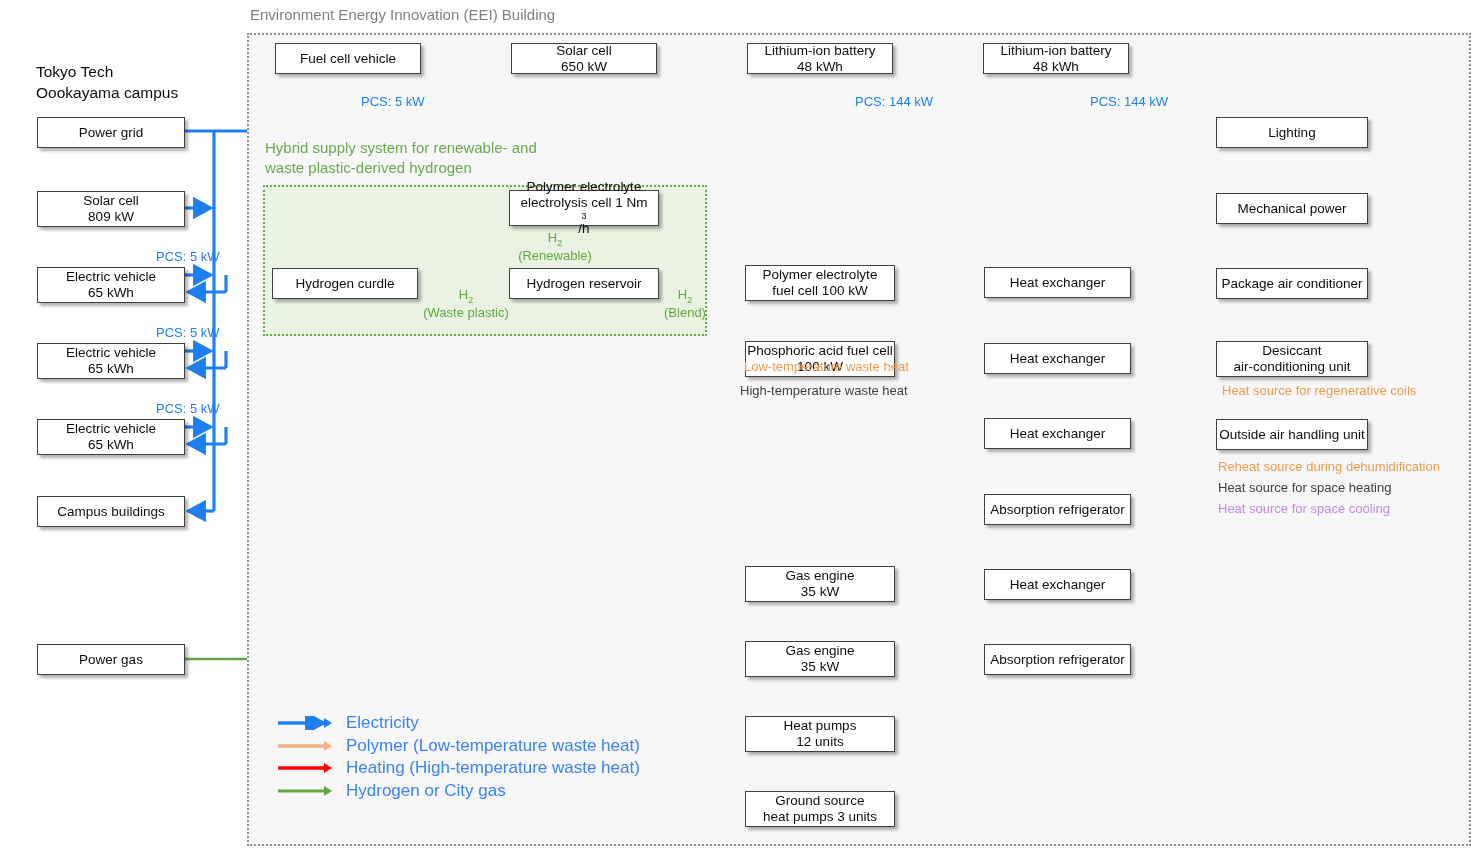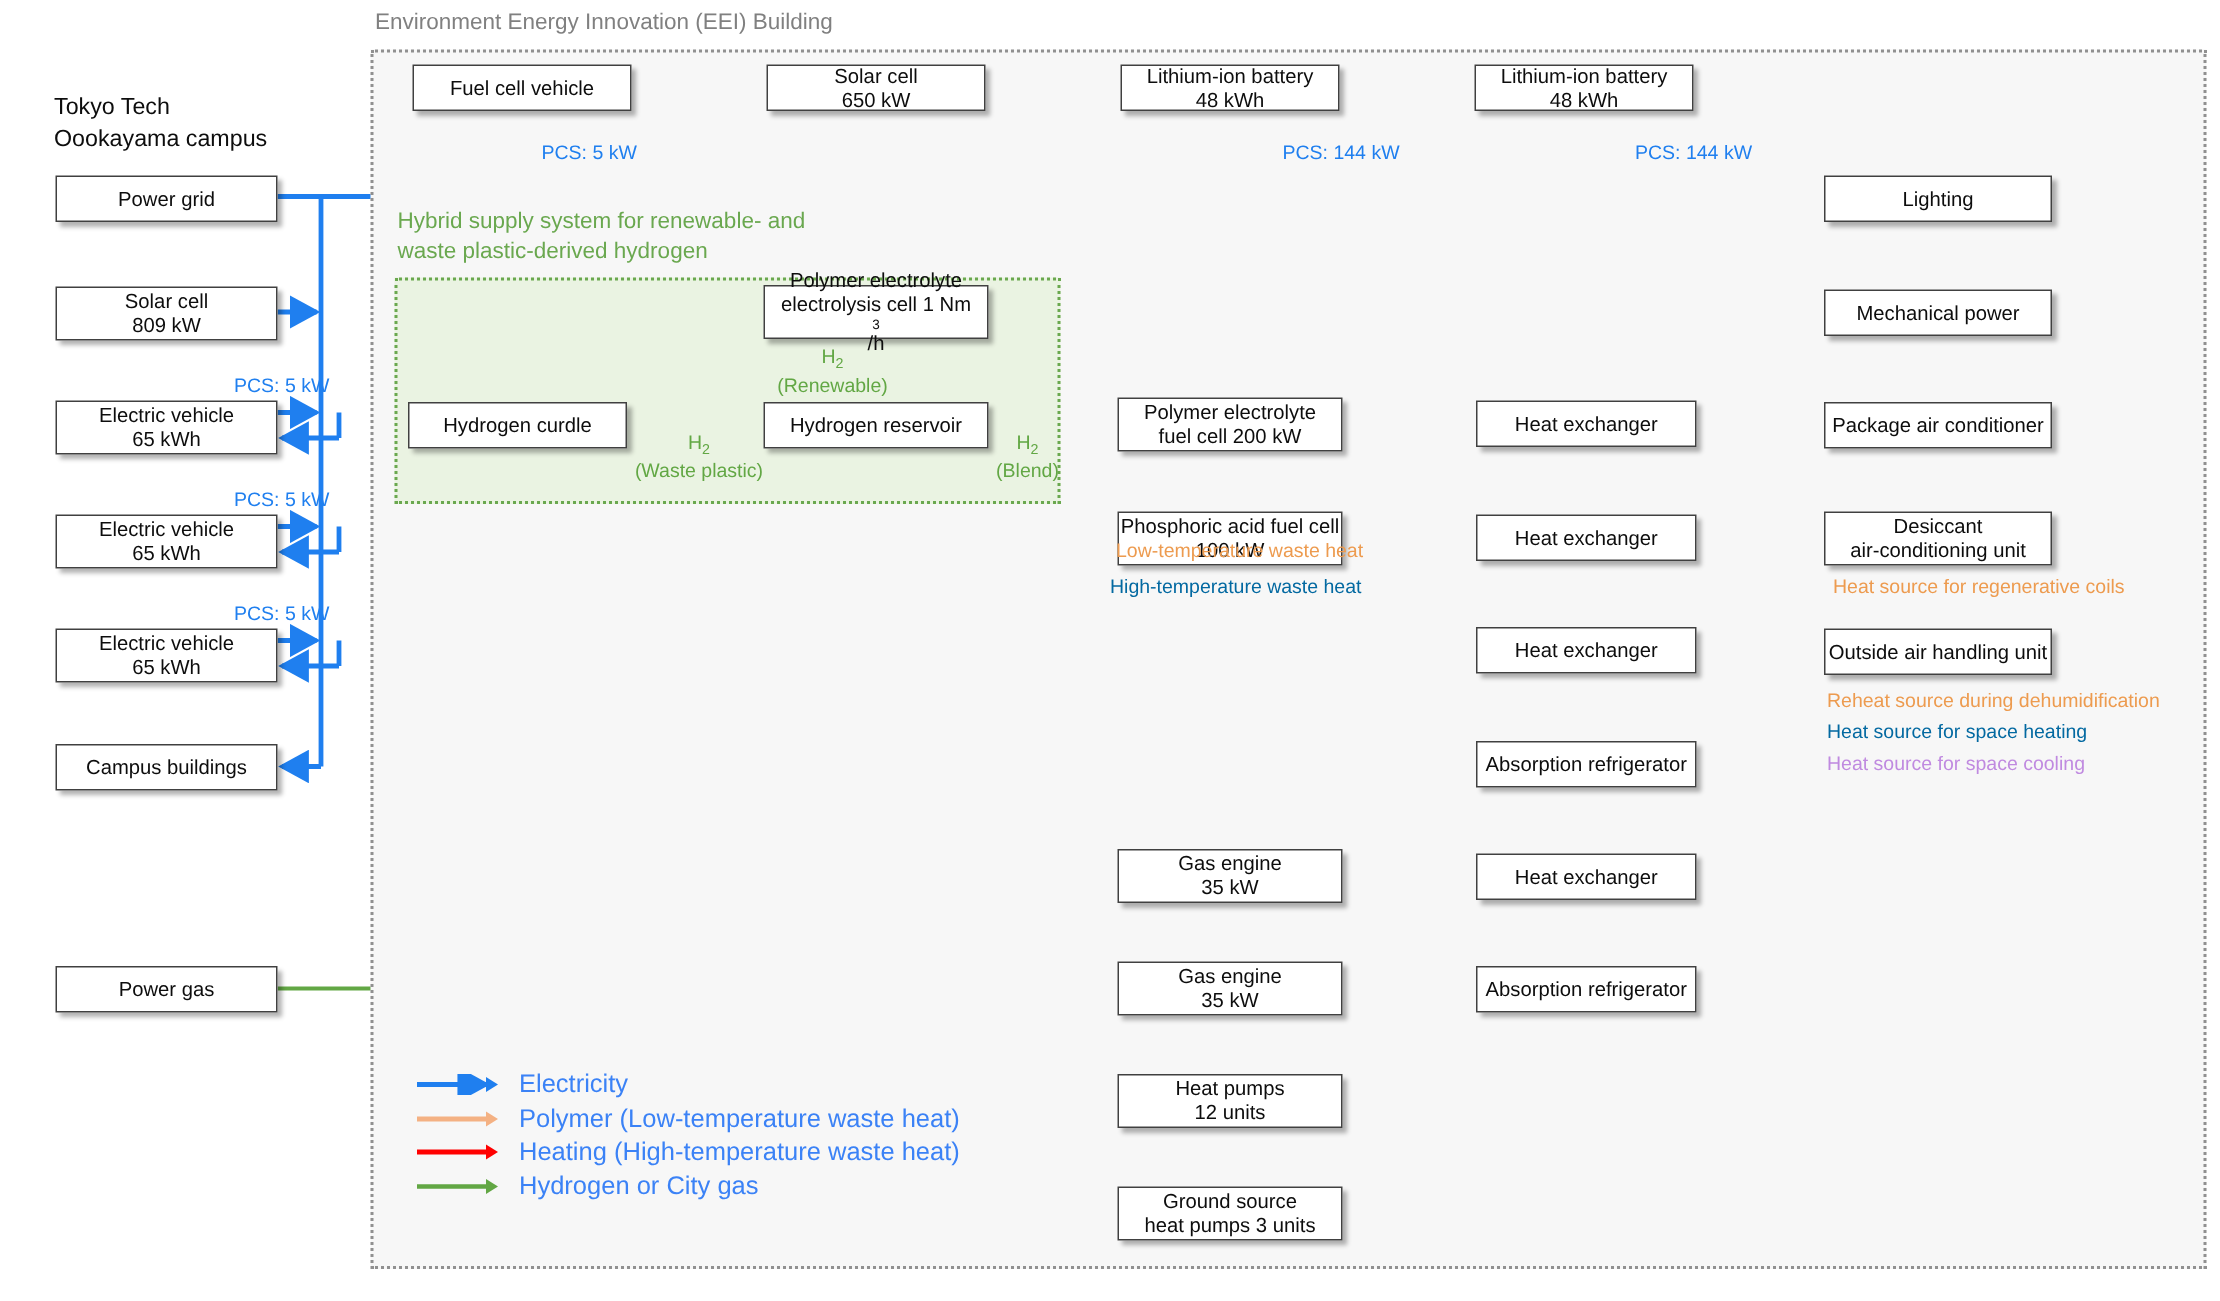--- a/index.html
+++ b/index.html
@@ -9,21 +9,21 @@
 
   .box{position:absolute;background:#ffffff;border:1.4px solid #404040;
        box-shadow:3px 3px 3px rgba(0,0,0,0.30);
        display:flex;align-items:center;justify-content:center;text-align:center;
        font-size:13.5px;color:#0d0d0d;line-height:1.18;box-sizing:border-box;z-index:4;}
   .box span{display:block;}
   .lbl{position:absolute;font-size:13px;z-index:5;white-space:nowrap;}
   .lbl-blue{color:#1f7fef;}
   .lbl-green{color:#62a744;}
   .lbl-orange{color:#ed9b4f;}
-  .lbl-red{color:#0369a1;}
+  .lbl-red{color:#404040;}
   .lbl-purple{color:#c08ae0;}
   .h2sub{font-size:13px;line-height:1.15;text-align:center;}
   .sup{font-size:9px;vertical-align:super;}
   .sub{font-size:9.5px;vertical-align:sub;}
 
   #eei-frame{position:absolute;left:247px;top:33px;width:1224px;height:813px;
              border:2.2px dotted #909090;background:#f7f7f7;z-index:1;box-sizing:border-box;}
   #eei-title{position:absolute;left:250px;top:6px;font-size:15px;color:#808080;z-index:6;}
 
   #hybrid-frame{position:absolute;left:263px;top:185px;width:444px;height:151px;
@@ -262,21 +262,21 @@
     <span>Hydrogen curdle</span>
   </div>
 
   <div class="box" style="left:509px;top:268px;width:150px;height:31px;">
     <span>Hydrogen reservoir</span>
   </div>
 
   <div class="box" style="left:745px;top:265px;width:150px;height:36px;">
     <span>
       <span>Polymer electrolyte</span>
-      <span>fuel cell 200 kW</span>
+      <span>fuel cell 100 kW</span>
     </span>
   </div>
 
   <div class="box" style="left:745px;top:341px;width:150px;height:36px;">
     <span>
       <span>Phosphoric acid fuel cell</span>
       <span>100 kW</span>
     </span>
   </div>
 

